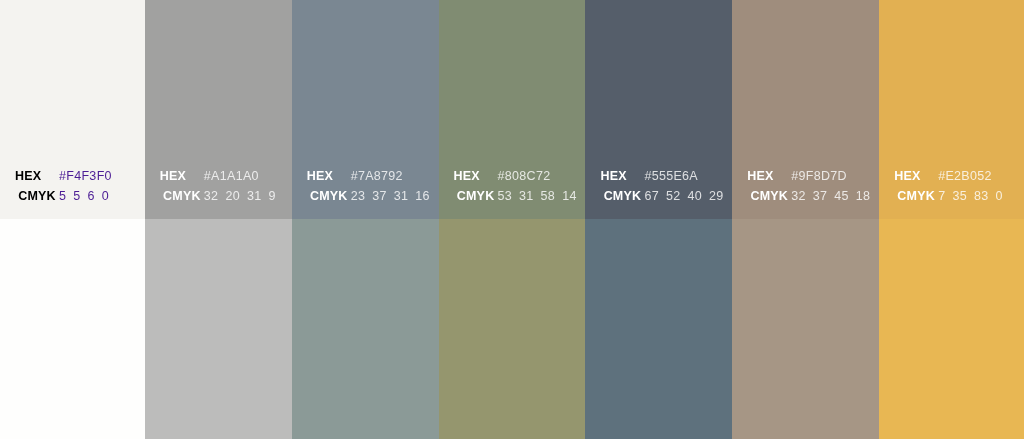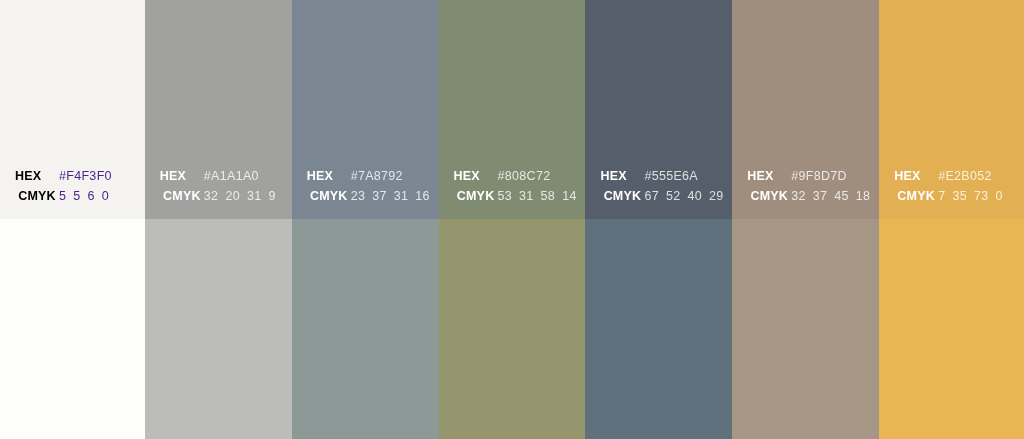--- a/index.html
+++ b/index.html
@@ -201,21 +201,21 @@
         <div class="swatch-info">
           <div class="info-line">
             <span class="info-label lab-hex">HEX</span>
             <span class="info-value">#E2B052</span>
           </div>
           <div class="info-line">
             <span class="info-label lab-cmyk">CMYK</span>
             <span class="info-value cmyk-values">
               <span>7</span>
               <span>35</span>
-              <span>73</span>
+              <span>83</span>
               <span>0</span>
             </span>
           </div>
         </div>
       </div>
     </div>
   <div class="palette-row row-bottom">
       <div class="swatch col-0 text-dark" style="background: rgb(254, 254, 253);"></div>
       <div class="swatch col-1 text-light" style="background: rgb(188, 188, 187);"></div>
       <div class="swatch col-2 text-light" style="background: rgb(139, 154, 151);"></div>

